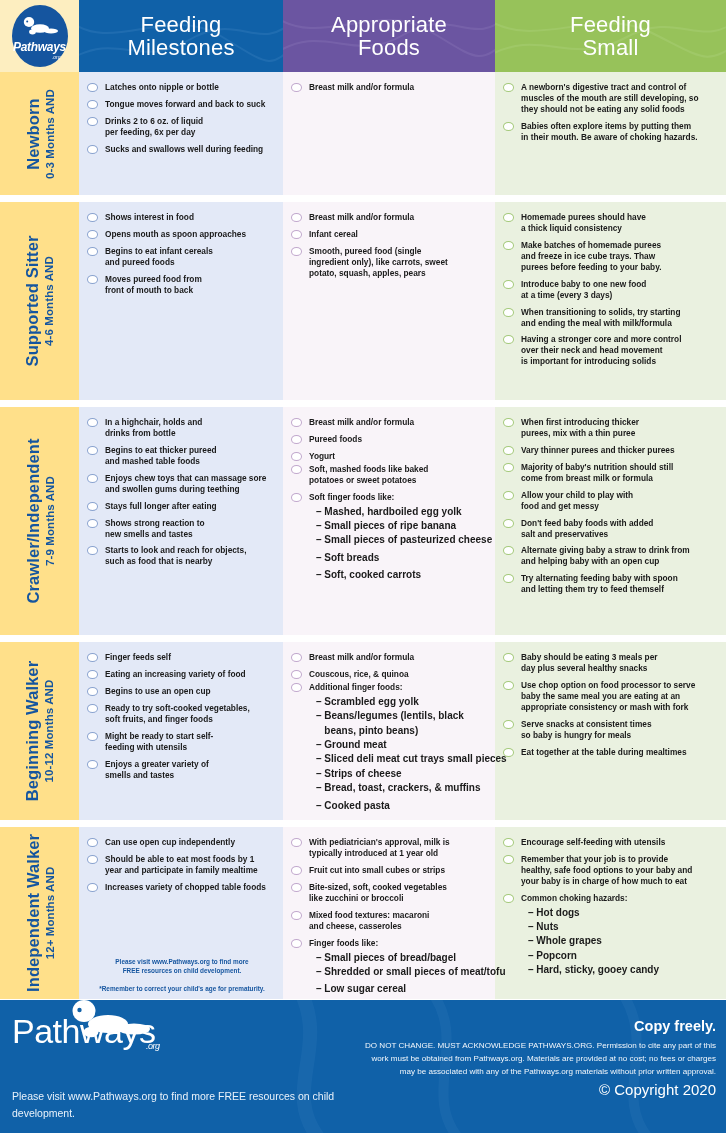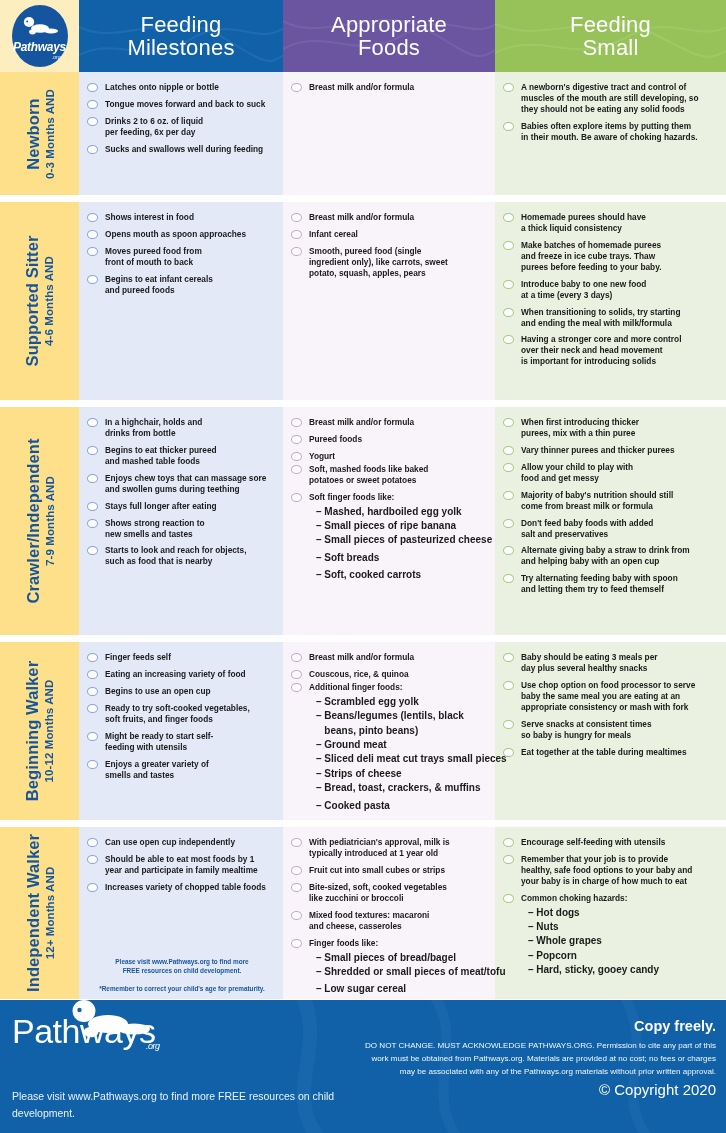--- a/index.html
+++ b/index.html
@@ -225,24 +225,24 @@
               <span class="age-months">4-6 Months AND</span>
               <span class="age-stage">Supported Sitter</span>
             </div>
           </div>
         </div>
         <div class="c-ms">
           <div class="cell">
             <ul class="blist">
               <li><span class="ring"></span><span style="white-space: pre-line;">Shows interest in food</span></li>
               <li><span class="ring"></span><span style="white-space: pre-line;">Opens mouth as spoon approaches</span></li>
+              <li><span class="ring"></span><span style="white-space: pre-line;">Begins to eat infant cereals
+and pureed foods</span></li>
               <li><span class="ring"></span><span style="white-space: pre-line;">Moves pureed food from
 front of mouth to back</span></li>
-              <li><span class="ring"></span><span style="white-space: pre-line;">Begins to eat infant cereals
-and pureed foods</span></li>
             </ul>
           </div>
         </div>
         <div class="c-food">
           <div class="cell">
             <ul class="blist">
               <li><span class="ring"></span><span style="white-space: pre-line;">Breast milk and/or formula</span></li>
               <li><span class="ring"></span><span style="white-space: pre-line;">Infant cereal</span></li>
               <li><span class="ring"></span><span style="white-space: pre-line;">Smooth, pureed food (single
 ingredient only), like carrots, sweet
@@ -313,24 +313,24 @@
                 </ul></li>
             </ul>
           </div>
         </div>
         <div class="c-tips">
           <div class="cell">
             <ul class="blist">
               <li><span class="ring"></span><span style="white-space: pre-line;">When first introducing thicker
 purees, mix with a thin puree</span></li>
               <li><span class="ring"></span><span style="white-space: pre-line;">Vary thinner purees and thicker purees</span></li>
+              <li><span class="ring"></span><span style="white-space: pre-line;">Majority of baby's nutrition should still
+come from breast milk or formula</span></li>
               <li><span class="ring"></span><span style="white-space: pre-line;">Allow your child to play with
 food and get messy</span></li>
-              <li><span class="ring"></span><span style="white-space: pre-line;">Majority of baby's nutrition should still
-come from breast milk or formula</span></li>
               <li><span class="ring"></span><span style="white-space: pre-line;">Don't feed baby foods with added
 salt and preservatives</span></li>
               <li><span class="ring"></span><span style="white-space: pre-line;">Alternate giving baby a straw to drink from
 and helping baby with an open cup</span></li>
               <li><span class="ring"></span><span style="white-space: pre-line;">Try alternating feeding baby with spoon
 and letting them try to feed themself</span></li>
             </ul>
           </div>
         </div>
       </div>

